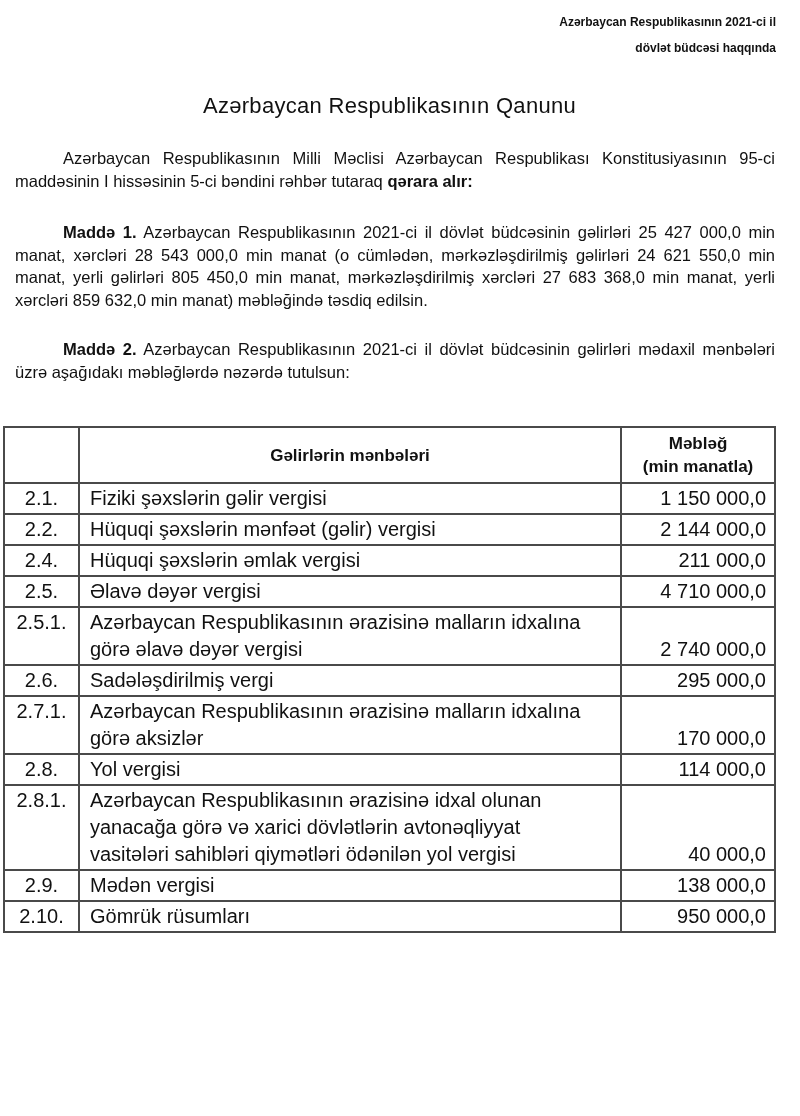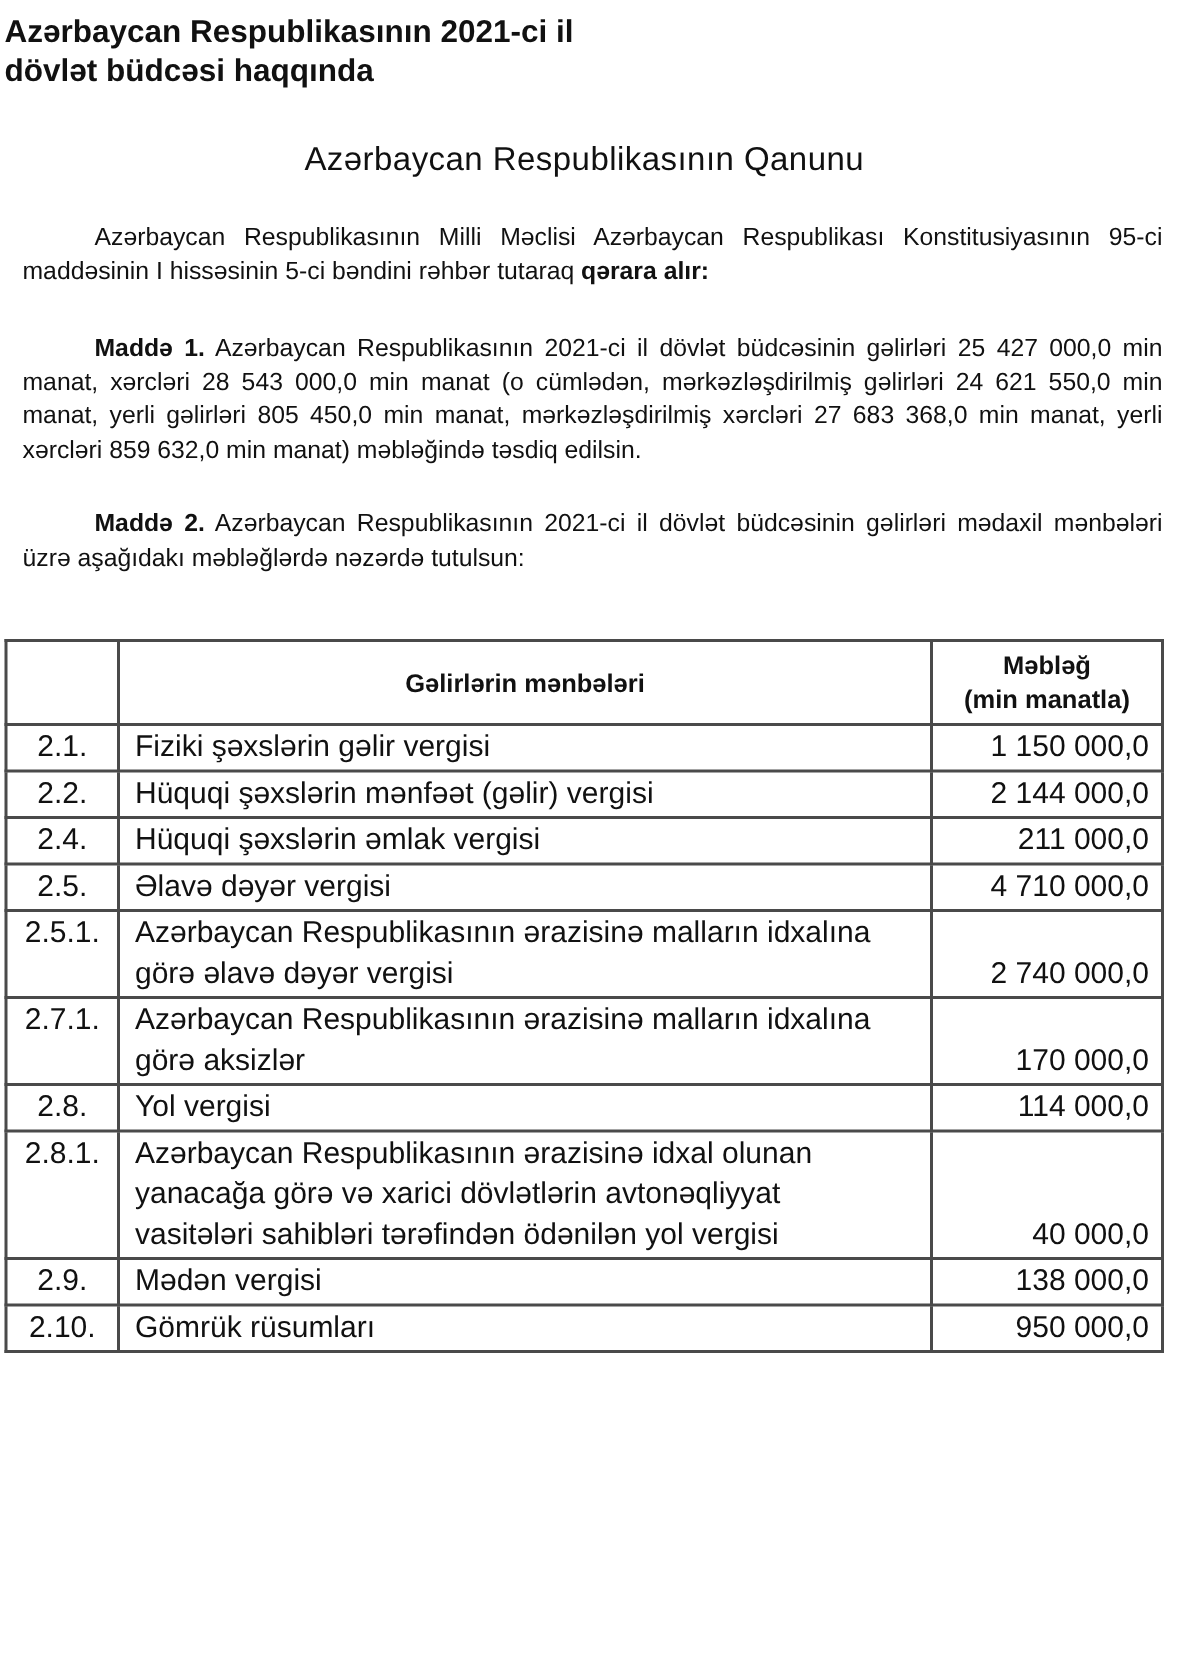--- a/index.html
+++ b/index.html
@@ -14,24 +14,24 @@
     margin: 0 auto;
     background: #ffffff;
     color: #111111;
     font-family: "Liberation Sans", "DejaVu Sans", sans-serif;
     box-sizing: border-box;
     padding: 9px 24px 2px 3px;
     overflow: hidden;
   }
   .doc-title {
     margin: 0;
-    font-size: 21px;
+    font-size: 12px;
     font-weight: bold;
     line-height: 26px;
-    text-align: left;
+    text-align: right;
   }
   .law-title {
     margin-top: 31px;
     font-size: 22px;
     font-weight: 400;
     line-height: 28px;
     text-align: center;
     letter-spacing: 0.3px;
   }
   p.body-par {
@@ -154,40 +154,45 @@
     <td class="c-amt">4 710 000,0</td>
   </tr>
 
   <tr>
     <td class="c-num">2.5.1.</td>
     <td class="c-src">Azərbaycan Respublikasının ərazisinə malların idxalına
 görə əlavə dəyər vergisi</td>
     <td class="c-amt">2 740 000,0</td>
   </tr>
 
+  <tr>
+    <td class="c-num">2.6.</td>
+    <td class="c-src">Sadələşdirilmiş vergi</td>
+    <td class="c-amt">295 000,0</td>
+  </tr>
 
 
   <tr>
     <td class="c-num">2.7.1.</td>
     <td class="c-src">Azərbaycan Respublikasının ərazisinə malların idxalına
 görə aksizlər</td>
     <td class="c-amt">170 000,0</td>
   </tr>
 
   <tr>
     <td class="c-num">2.8.</td>
     <td class="c-src">Yol vergisi</td>
     <td class="c-amt">114 000,0</td>
   </tr>
 
   <tr>
     <td class="c-num">2.8.1.</td>
     <td class="c-src">Azərbaycan Respublikasının ərazisinə idxal olunan
 yanacağa görə və xarici dövlətlərin avtonəqliyyat
-vasitələri sahibləri tərəfindən ödənilən yol vergisi</td>
+vasitələri sahibləri qiymətləri ödənilən yol vergisi</td>
     <td class="c-amt">40 000,0</td>
   </tr>
 
   <tr>
     <td class="c-num">2.9.</td>
     <td class="c-src">Mədən vergisi</td>
     <td class="c-amt">138 000,0</td>
   </tr>
 
   <tr>

